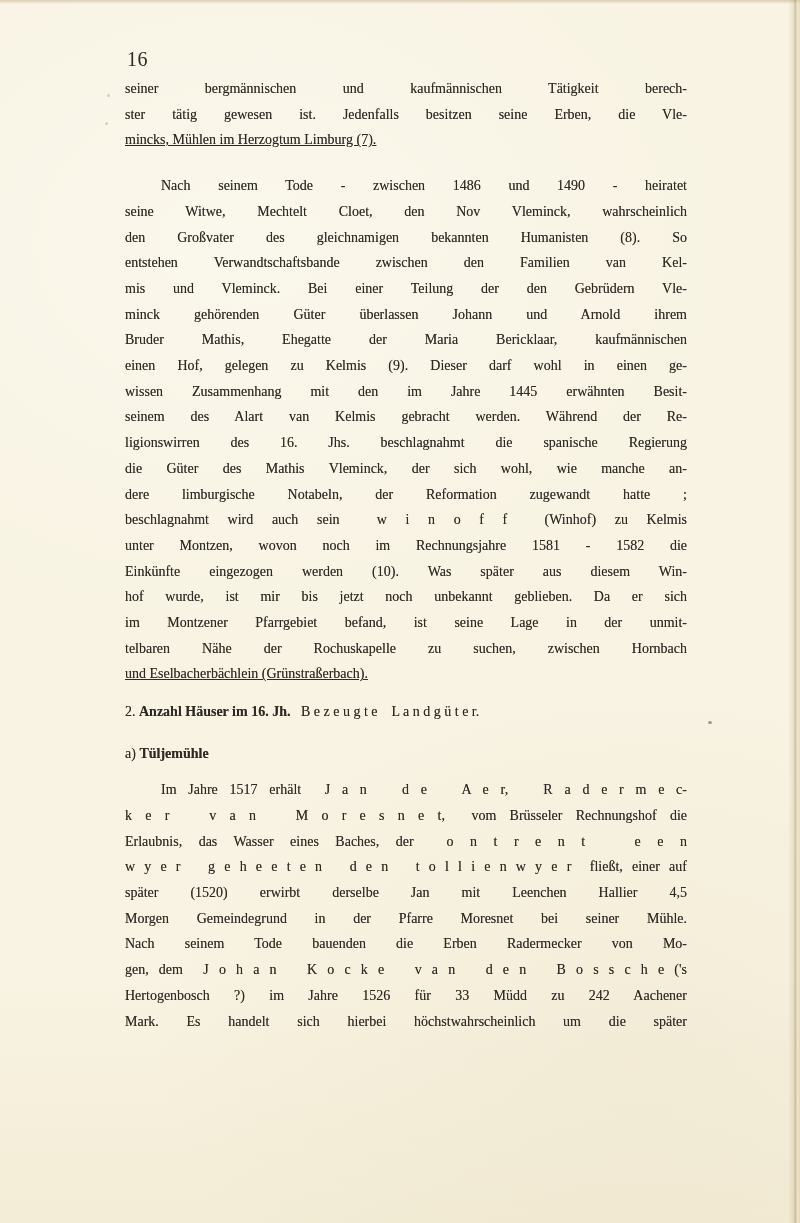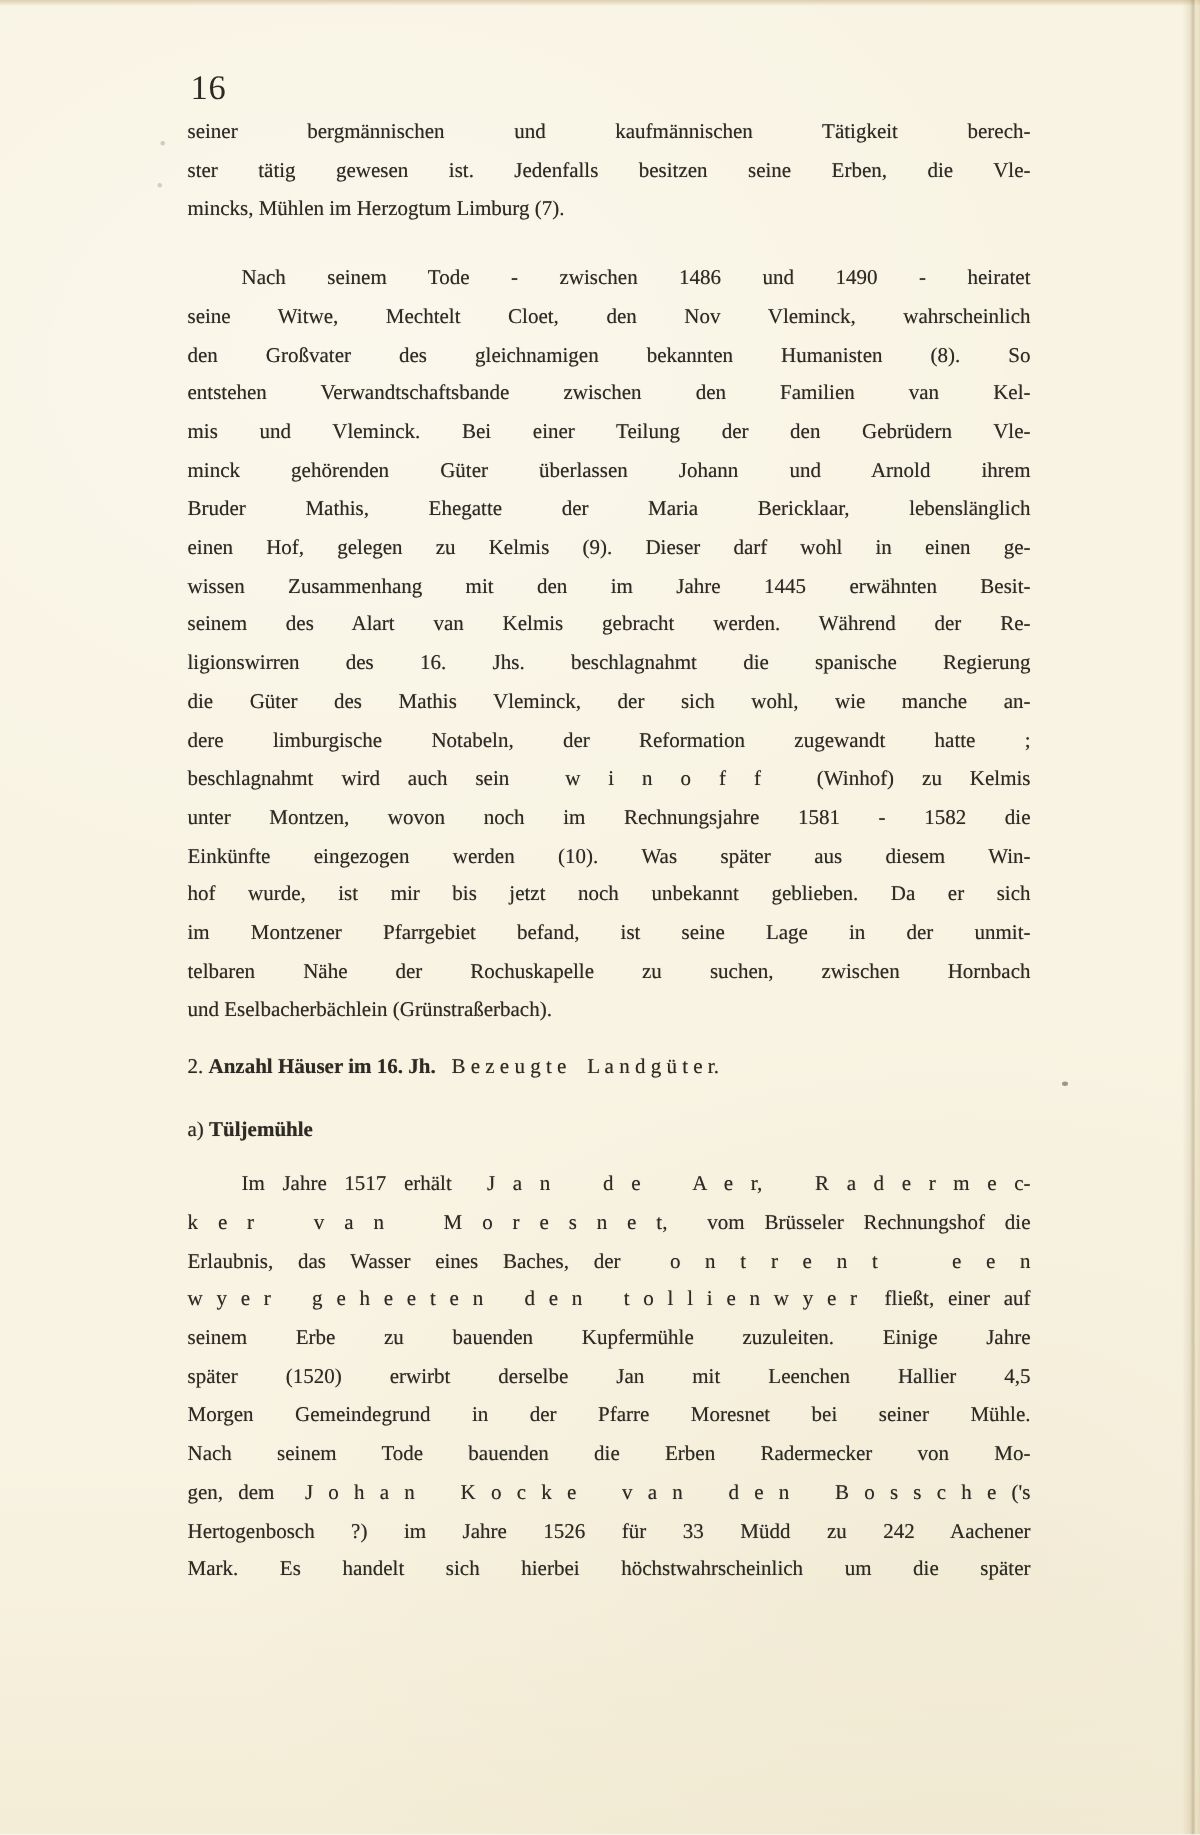--- a/index.html
+++ b/index.html
@@ -34,39 +34,39 @@
     position: absolute; top: 0; right: 0; width: 12px; height: 100%;
     background: linear-gradient(to right,
       rgba(185,159,110,0) 0%,
       rgba(170,145,100,0.18) 45%,
       rgba(140,115,70,0.38) 62%,
       rgba(235,225,195,0.65) 78%,
       rgba(200,180,135,0.35) 100%);
   }
   .page-number {
     position: absolute; left: 127px; top: 46px;
-    font-size: 23px; line-height: 26px;
+    font-size: 20px; line-height: 26px;
     letter-spacing: 0.5px;
   }
   .content {
     position: absolute; left: 125px; top: 76px; width: 562px;
     font-size: 14px; line-height: 25.7px;
     text-shadow: 0 0 0.5px rgba(45,42,36,0.55);
   }
   .block { margin: 0; }
   .content > .block.para + .block.para { margin-top: 20px; }
   .content > .block.heading { margin-top: 12px; }
   .content > .block.subheading { margin-top: 16px; }
   .content > .block.subheading + .block.para { margin-top: 10px; }
   .line {
     text-align: justify;
     text-align-last: justify;
     text-justify: inter-word;
   }
-  .line.last { text-align-last: left; }
+  .line.last { text-align-last: left; text-decoration: underline; }
   .line.indent { text-indent: 36px; }
   .heading, .subheading {
     line-height: 26px;
     white-space: nowrap;
   }
   .bold { font-weight: 700; }
   .speck {
     position: absolute;
     background: rgba(85,75,55,0.55);
     border-radius: 50%;
@@ -87,21 +87,21 @@
         <div class="line">ster tätig gewesen ist. Jedenfalls besitzen seine Erben, die Vle-</div>
         <div class="line last">mincks, Mühlen im Herzogtum Limburg (7).</div>
       </div>
       <div class="block para">
         <div class="line indent">Nach seinem Tode - zwischen 1486 und 1490 - heiratet</div>
         <div class="line">seine Witwe, Mechtelt Cloet, den Nov Vleminck, wahrscheinlich</div>
         <div class="line">den Großvater des gleichnamigen bekannten Humanisten (8). So</div>
         <div class="line">entstehen Verwandtschaftsbande zwischen den Familien van Kel-</div>
         <div class="line">mis und Vleminck. Bei einer Teilung der den Gebrüdern Vle-</div>
         <div class="line">minck gehörenden Güter überlassen Johann und Arnold ihrem</div>
-        <div class="line">Bruder Mathis, Ehegatte der Maria Bericklaar, lebenslänglich</div>
+        <div class="line">Bruder Mathis, Ehegatte der Maria Bericklaar, kaufmännischen</div>
         <div class="line">einen Hof, gelegen zu Kelmis (9). Dieser darf wohl in einen ge-</div>
         <div class="line">wissen Zusammenhang mit den im Jahre 1445 erwähnten Besit-</div>
         <div class="line">seinem des Alart van Kelmis gebracht werden. Während der Re-</div>
         <div class="line">ligionswirren des 16. Jhs. beschlagnahmt die spanische Regierung</div>
         <div class="line">die Güter des Mathis Vleminck, der sich wohl, wie manche an-</div>
         <div class="line">dere limburgische Notabeln, der Reformation zugewandt hatte ;</div>
         <div class="line">beschlagnahmt wird auch sein &nbsp;w i n o f f &nbsp;(Winhof) zu Kelmis</div>
         <div class="line">unter Montzen, wovon noch im Rechnungsjahre 1581 - 1582 die</div>
         <div class="line">Einkünfte eingezogen werden (10). Was später aus diesem Win-</div>
         <div class="line">hof wurde, ist mir bis jetzt noch unbekannt geblieben. Da er sich</div>
@@ -109,21 +109,20 @@
         <div class="line">telbaren Nähe der Rochuskapelle zu suchen, zwischen Hornbach</div>
         <div class="line last">und Eselbacherbächlein (Grünstraßerbach).</div>
       </div>
       <div class="block heading"><span>2. </span><span class="bold">Anzahl Häuser im 16. Jh.</span><span> &nbsp; B e z e u g t e &nbsp;&nbsp; L a n d g ü t e r.</span></div>
       <div class="block subheading"><span>a) </span><span class="bold">Tüljemühle</span></div>
       <div class="block para">
         <div class="line indent">Im Jahre 1517 erhält &nbsp;J a n &nbsp; d e &nbsp; A e r, &nbsp; R a d e r m e c-</div>
         <div class="line">k e r &nbsp; v a n &nbsp; M o r e s n e t, &nbsp;vom Brüsseler Rechnungshof die</div>
         <div class="line">Erlaubnis, das Wasser eines Baches, der &nbsp;o n t r e n t &nbsp; e e n</div>
         <div class="line">w y e r &nbsp; g e h e e t e n &nbsp; d e n &nbsp; t o l l i e n w y e r &nbsp;fließt, einer auf</div>
-        <div class="line">seinem Erbe zu bauenden Kupfermühle zuzuleiten. Einige Jahre</div>
         <div class="line">später (1520) erwirbt derselbe Jan mit Leenchen Hallier 4,5</div>
         <div class="line">Morgen Gemeindegrund in der Pfarre Moresnet bei seiner Mühle.</div>
         <div class="line">Nach seinem Tode bauenden die Erben Radermecker von Mo-</div>
         <div class="line">gen, dem &nbsp;J o h a n &nbsp; K o c k e &nbsp; v a n &nbsp; d e n &nbsp; B o s s c h e ('s</div>
         <div class="line">Hertogenbosch ?) im Jahre 1526 für 33 Müdd zu 242 Aachener</div>
         <div class="line">Mark. Es handelt sich hierbei höchstwahrscheinlich um die später</div>
       </div>
     </div>
   <div class="right-edge"></div>
   <div class="speck speck-1"></div>

